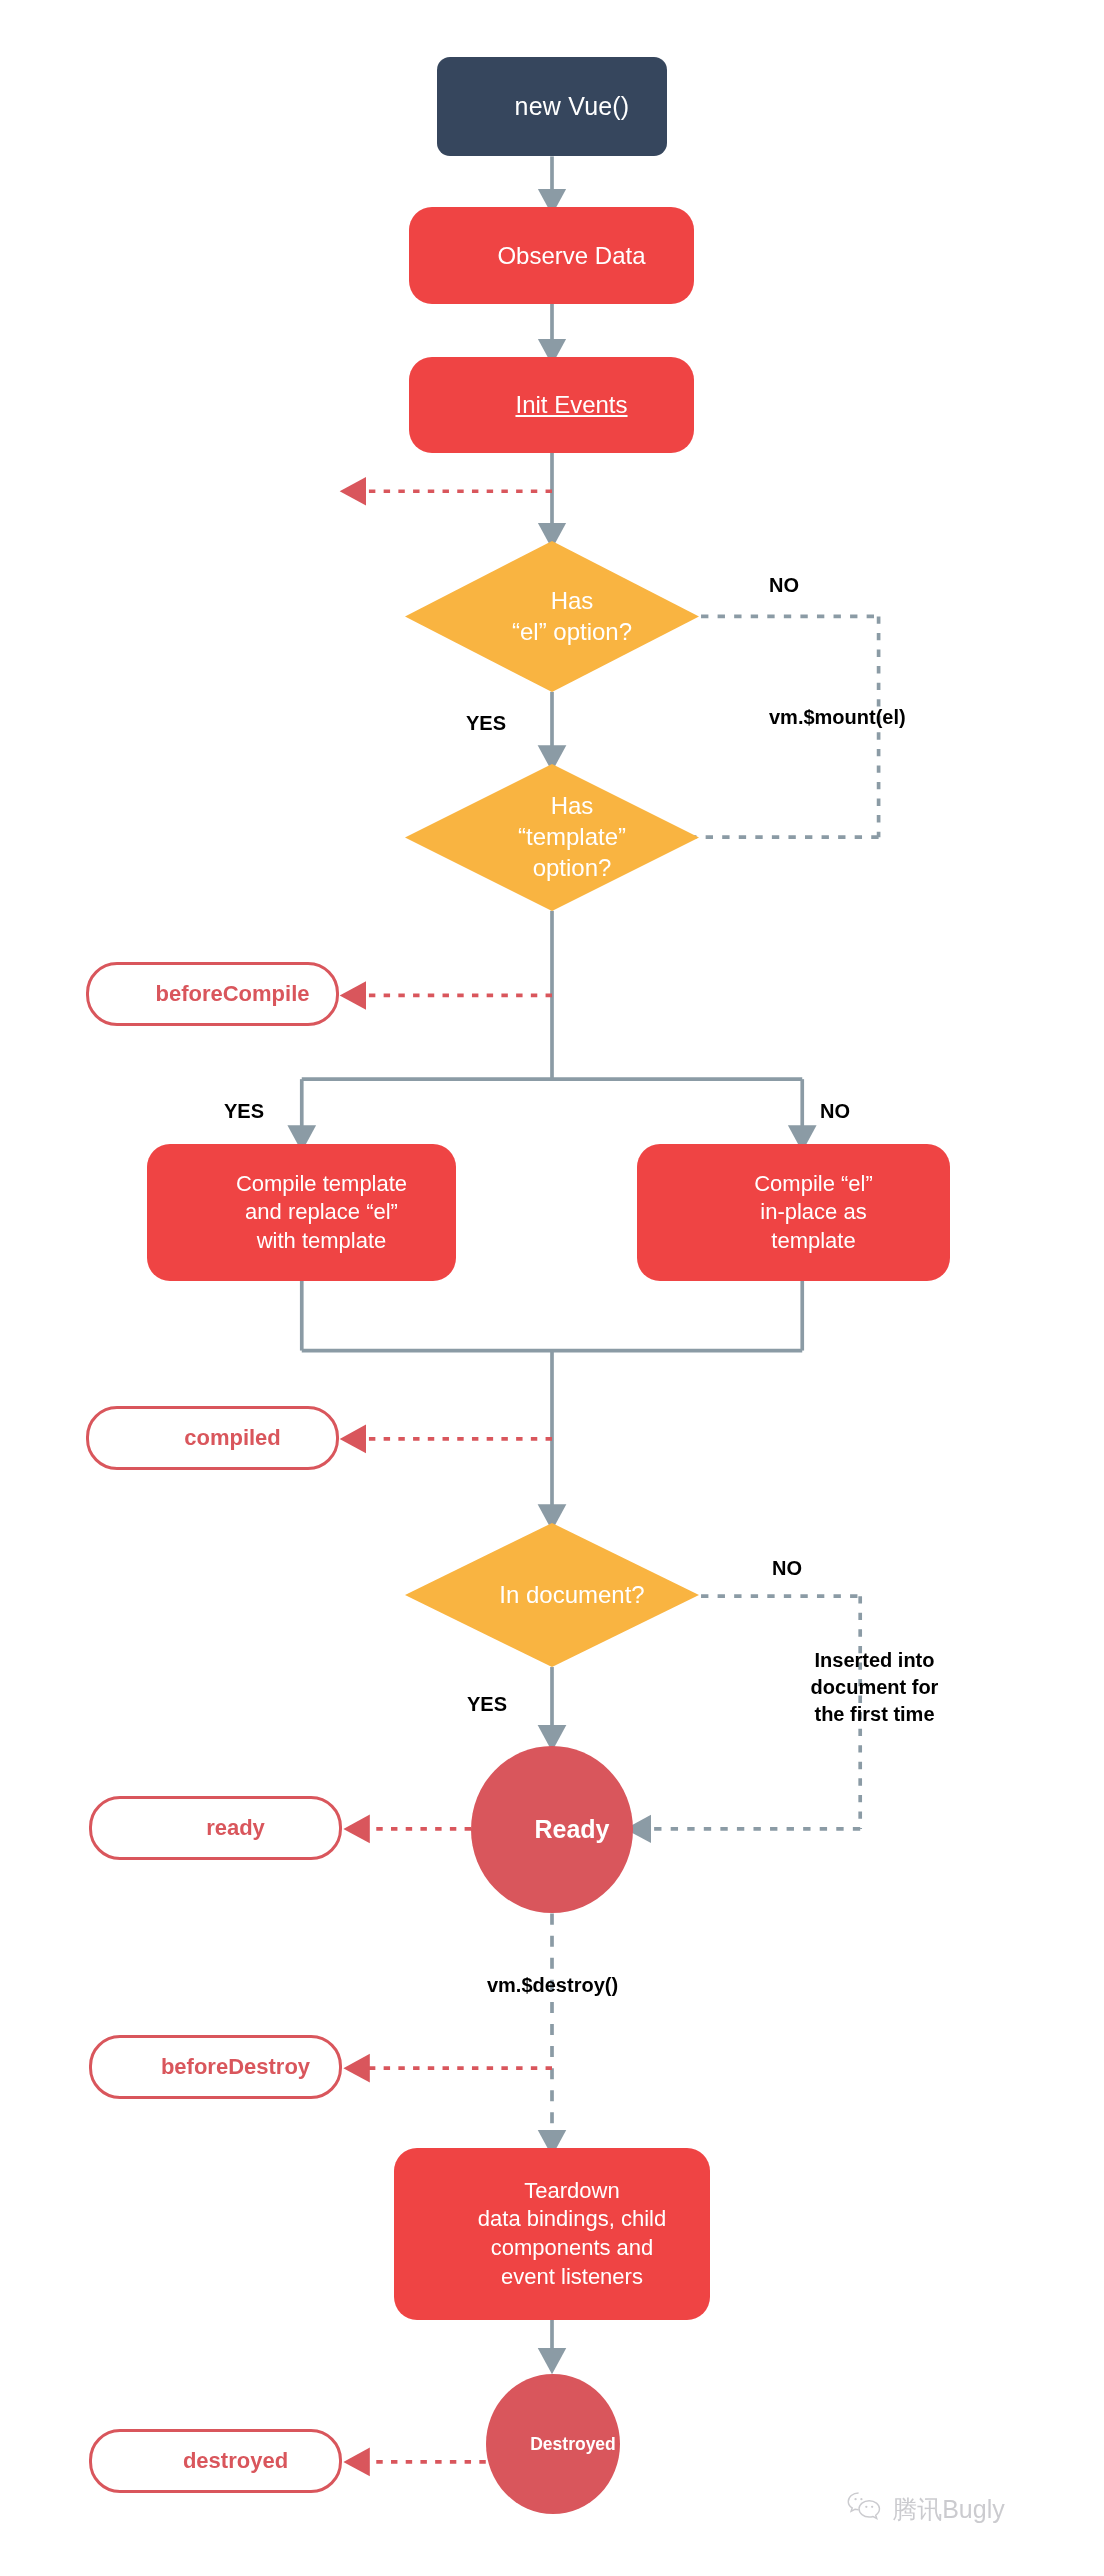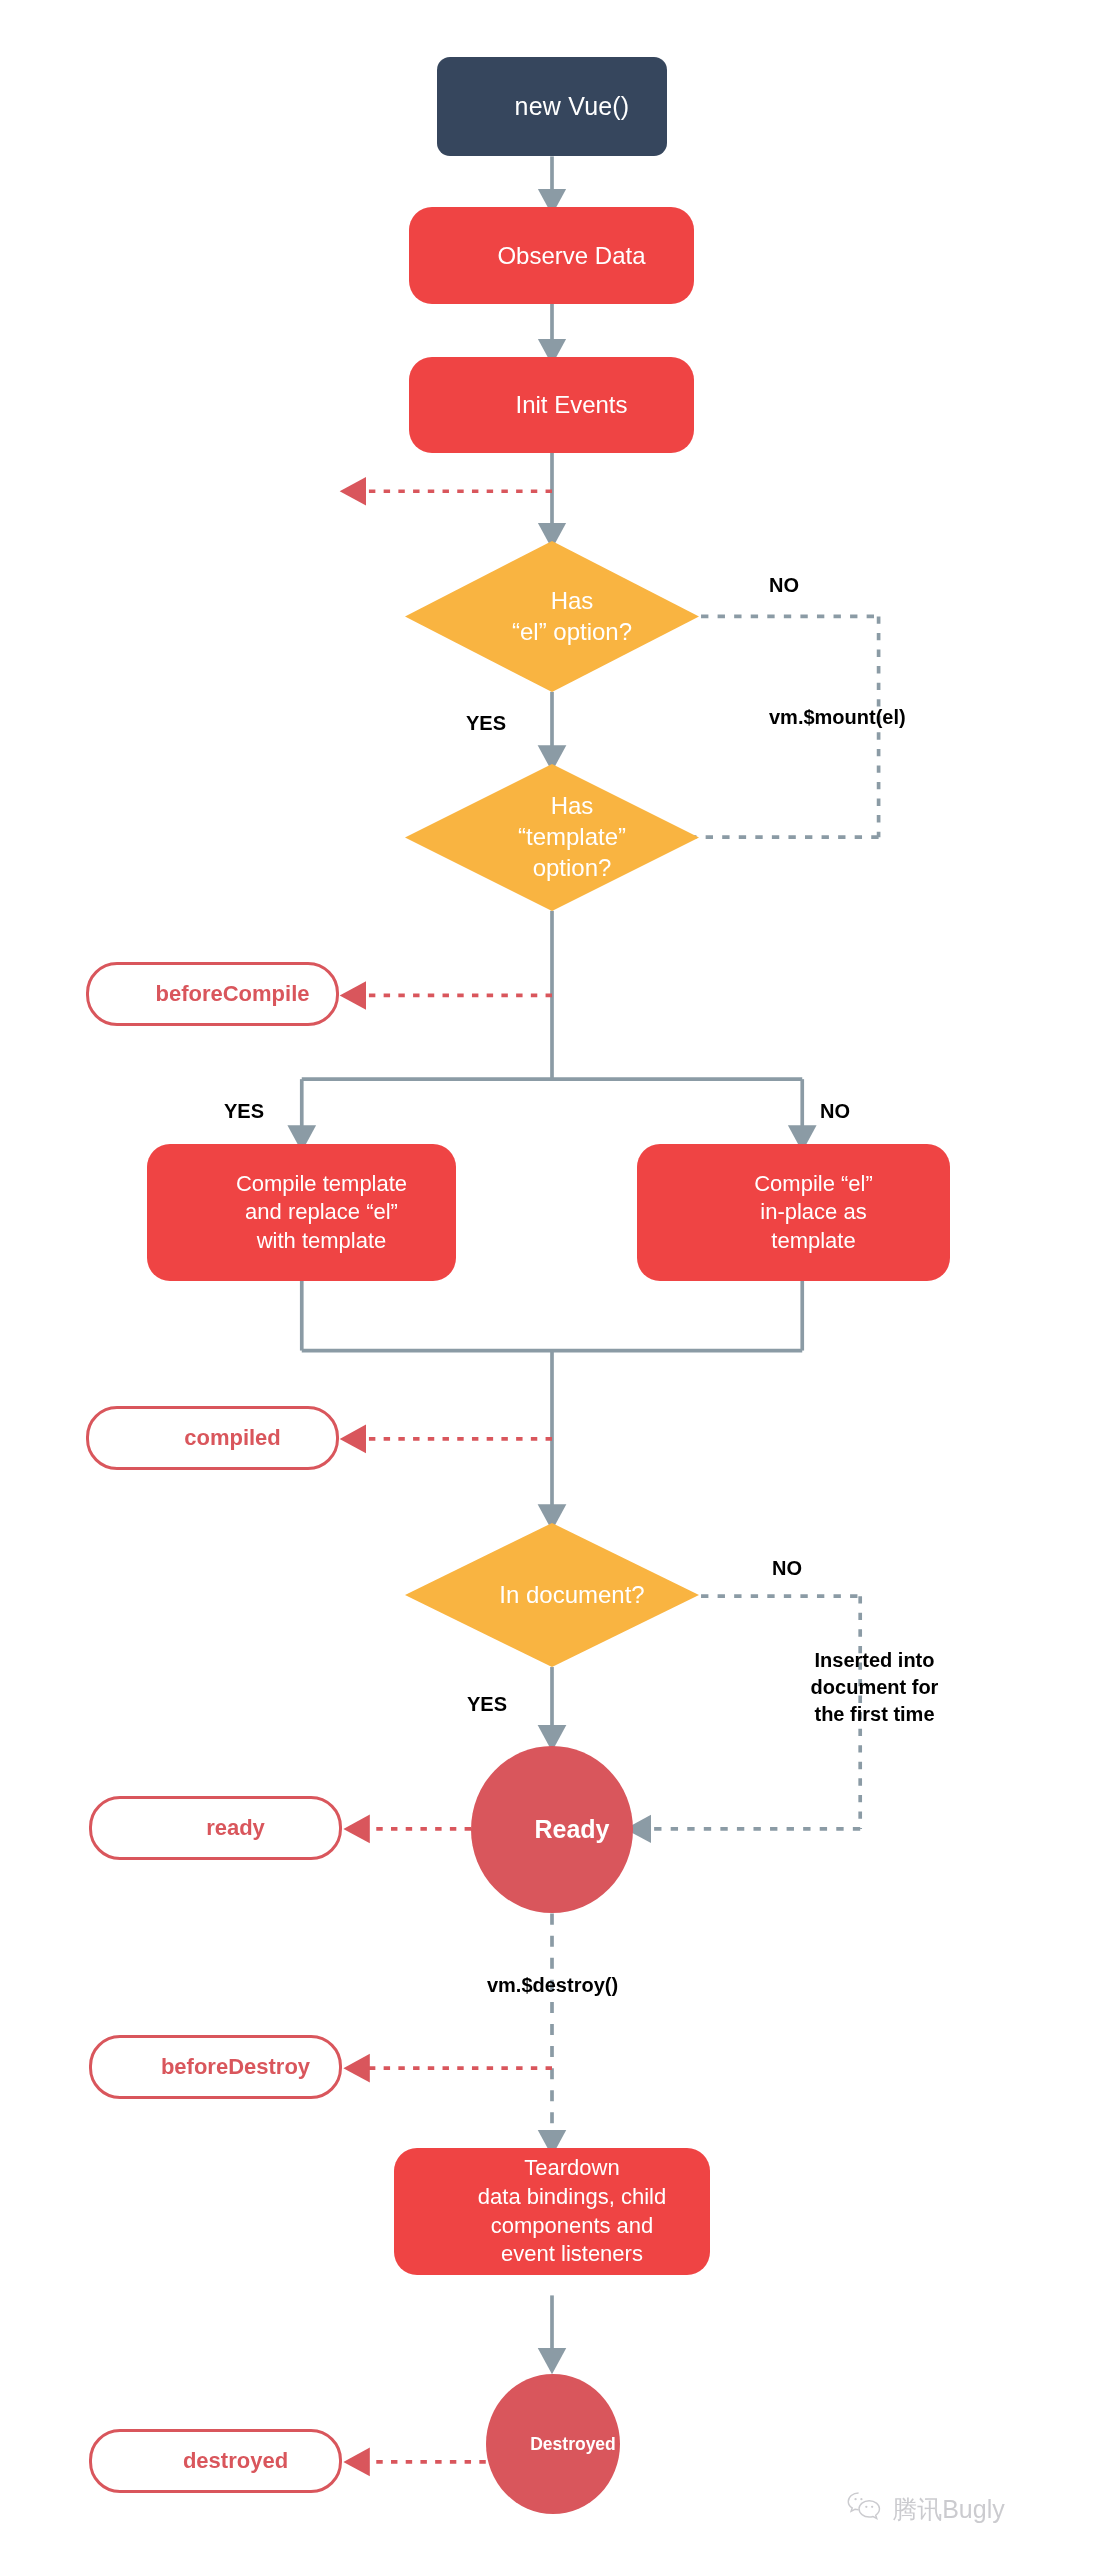--- a/index.html
+++ b/index.html
@@ -210,21 +210,21 @@
   </svg>
 
   <div class="node n-start" style="left:437px; top:57px; width:230px; height:99px;">
     <span class="node-label">new Vue()</span>
   </div>
 
   <div class="node n-process" style="left:409px; top:207px; width:285px; height:97px;">
     <span class="node-label">Observe Data</span>
   </div>
 
-  <div class="node n-process" style="left:409px; top:357px; width:285px; height:96px;">
+  <div class="node n-process" style="left:409px; top:357px; width:285px; height:96px;text-decoration:underline;">
     <span class="node-label">Init Events</span>
   </div>
 
   <div class="node n-decision" style="left:405px; top:541px; width:294px; height:151px;">
     <span class="diamond-bg"></span>
     <span class="node-label">Has
 “el” option?</span>
   </div>
 
   <div class="node n-decision" style="left:405px; top:764px; width:294px; height:147px;">
@@ -248,21 +248,21 @@
 
   <div class="node n-decision" style="left:405px; top:1523px; width:294px; height:144px;">
     <span class="diamond-bg"></span>
     <span class="node-label">In document?</span>
   </div>
 
   <div class="node n-state big" style="left:471px; top:1746px; width:162px; height:167px;">
     <span class="node-label">Ready</span>
   </div>
 
-  <div class="node n-process small" style="left:394px; top:2148px; width:316px; height:127px;justify-content:flex-end;">
+  <div class="node n-process small" style="left:394px; top:2148px; width:316px; height:172px;justify-content:flex-end;">
     <span class="node-label">Teardown
 data bindings, child
 components and
 event listeners</span>
   </div>
 
   <div class="node n-state smallcap" style="left:486px; top:2374px; width:134px; height:140px;">
     <span class="node-label">Destroyed</span>
   </div>
 

